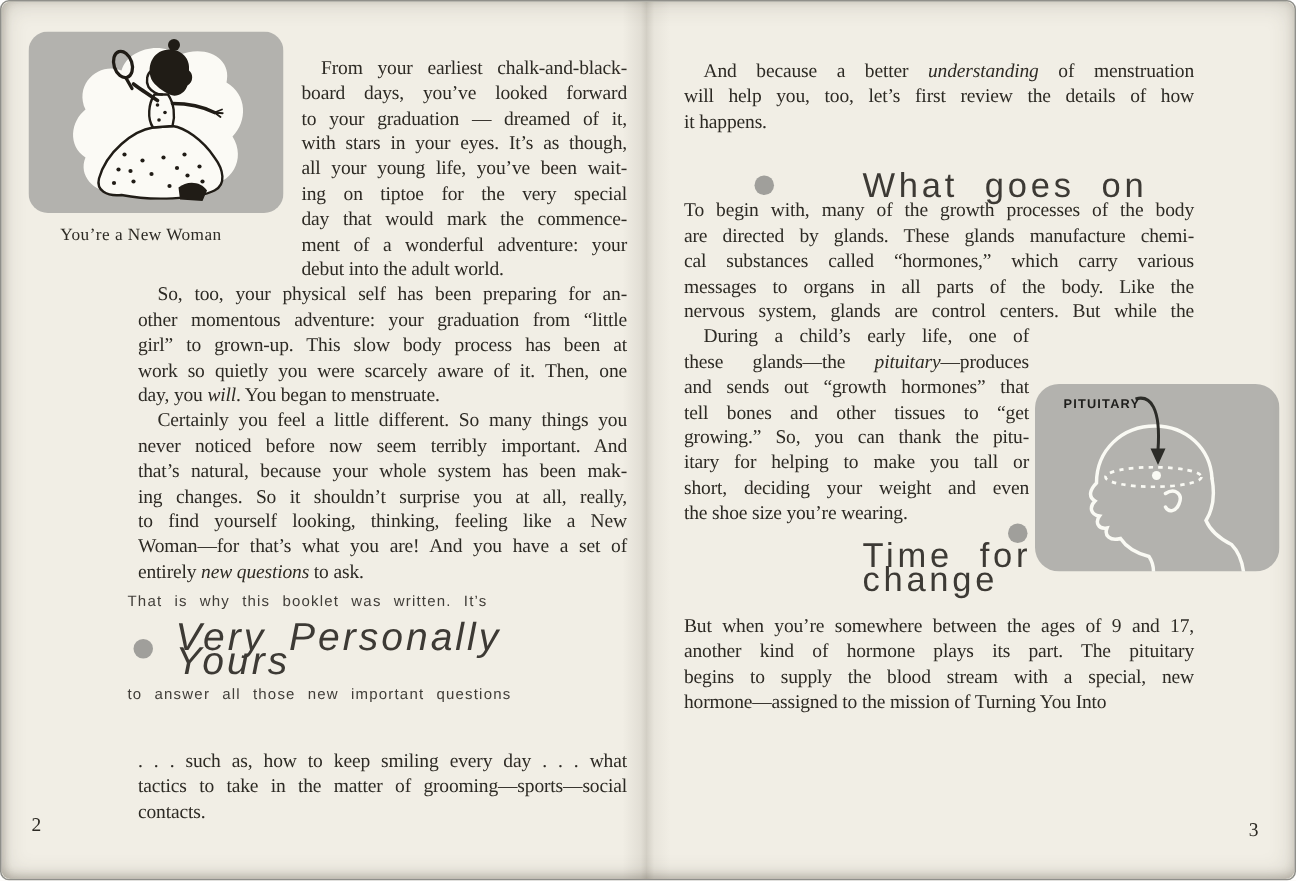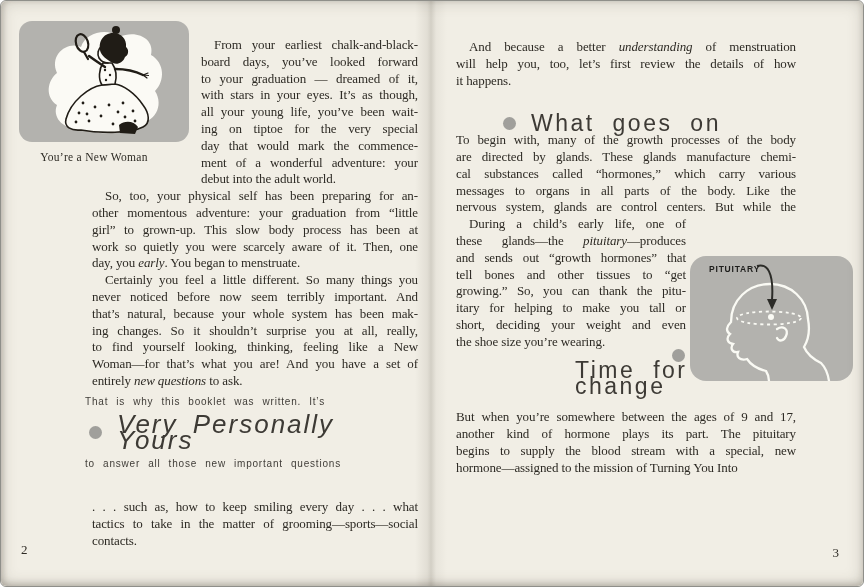--- a/index.html
+++ b/index.html
@@ -42,21 +42,21 @@
   .headrow{display:flex;align-items:center;}
   .dot{width:13px;height:13px;border-radius:50%;background:#a09f9b;flex:0 0 auto;}
   .h-title{font-family:"Liberation Sans","DejaVu Sans",sans-serif;color:#3d3a35;font-size:26px;letter-spacing:2px;word-spacing:6px;margin-left:15px;font-style:italic;}
   .h-sub{font-family:"Liberation Sans","DejaVu Sans",sans-serif;color:#3d3a35;font-size:23px;letter-spacing:2.5px;word-spacing:9px;margin-left:15px;}
 
   .thin1{margin:4px 0 0 -7px;}
   .titlerow{margin:5px 0 0 -3px;}
   .thin2{margin:7px 0 0 -7px;}
   .p-such{margin-top:26px;}
 
-  .h1row{margin:26px 0 0 47px;}
+  .h1row{margin:26px 0 0 47px;gap:44px;}
   .p6a{}
   .h2row{margin:-2px 0 0 104px;flex-direction:column;}
   .p-butwhen{margin-top:14px;}
 
   
   .fig-left{position:absolute;left:-73px;top:-16px;width:150px;font-family:Liberation Serif, serif;}
   .fig-left svg{display:block;}
   .fig-caption{margin-top:7px;text-align:center;font-size:11.5px;color:#2d2a24;letter-spacing:.3px;}
   .fig-head{position:absolute;left:234px;top:217px;width:163px;height:125px;}
   .fig-head svg{display:block;}
@@ -129,21 +129,21 @@
           <div class="ln"><span>ing on tiptoe for the very special</span></div>
           <div class="ln"><span>day that would mark the commence-</span></div>
           <div class="ln"><span>ment of a wonderful adventure: your</span></div>
           <div class="ln end"><span>debut into the adult world.</span></div>
         </div>
       <div class="para">
           <div class="ln ind"><span>So, too, your physical self has been preparing for an-</span></div>
           <div class="ln"><span>other momentous adventure: your graduation from “little</span></div>
           <div class="ln"><span>girl” to grown-up. This slow body process has been at</span></div>
           <div class="ln"><span>work so quietly you were scarcely aware of it. Then, one</span></div>
-          <div class="ln end"><span>day, you </span><span class="it">early</span><span>. You began to menstruate.</span></div>
+          <div class="ln end"><span>day, you </span><span class="it">will</span><span>. You began to menstruate.</span></div>
         </div>
       <div class="para">
           <div class="ln ind"><span>Certainly you feel a little different. So many things you</span></div>
           <div class="ln"><span>never noticed before now seem terribly important. And</span></div>
           <div class="ln"><span>that’s natural, because your whole system has been mak-</span></div>
           <div class="ln"><span>ing changes. So it shouldn’t surprise you at all, really,</span></div>
           <div class="ln"><span>to find yourself looking, thinking, feeling like a New</span></div>
           <div class="ln"><span>Woman—for that’s what you are! And you have a set of</span></div>
           <div class="ln end"><span>entirely </span><span class="it">new questions</span><span> to ask.</span></div>
         </div>

